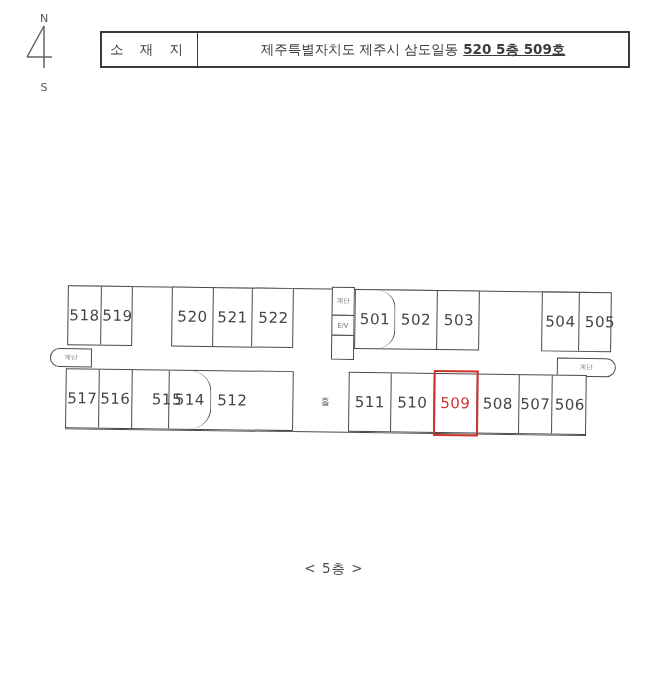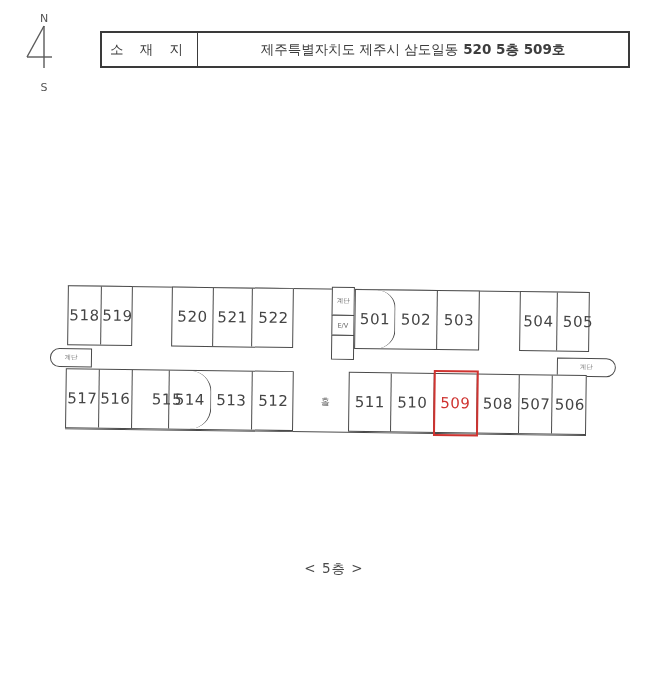--- a/index.html
+++ b/index.html
@@ -22,21 +22,21 @@
   }
   .header-label{
     width:96px;flex:none;border-right:1.5px solid #3a3a3a;box-sizing:border-box;
     display:flex;align-items:center;justify-content:center;
     font-size:13.5px;color:#3d3d3d;letter-spacing:6px;
   }
   .header-value{
     flex:1;display:flex;align-items:center;justify-content:center;
     font-size:13.5px;color:#3d3d3d;white-space:nowrap;
   }
-  .header-value .bold{font-weight:700;margin-left:5px;}
+  .header-value .bold{font-weight:700;margin-left:5px;text-decoration:underline;}
   
   .plan{
     position:absolute;left:55px;top:278px;width:575px;height:175px;
     transform:rotate(0.75deg);transform-origin:0 0;
   }
   .hline{position:absolute;height:0;border-top:1.4px solid var(--line);}
   .block{
     position:absolute;display:flex;border:1.4px solid var(--line);
     box-sizing:border-box;background:#fff;height:60px;
   }
@@ -115,38 +115,37 @@
     <span>E/V</span>
   </div>
   <div class="corebox" style="top:53px;height:25px;"></div>
 
   <div class="block" style="left:300px;top:7px;width:125px;">
     <div class="cell" style="width:40px;border-radius:18px;">501</div>
     <div class="cell" style="width:42px;">502</div>
     <div class="cell" style="width:43px;">503</div>
   </div>
 
-  <div class="block" style="left:465px;top:7px;width:70px;">
+  <div class="block" style="left:487px;top:7px;width:70px;">
     <div class="cell" style="width:37px;">504</div>
     <div class="cell" style="width:33px;padding-left:8px;">505</div>
   </div>
 
   <div class="stair-pill left" style="left:-4px;top:70px;width:42px;">
     <span>계단</span>
   </div>
   <div class="stair-pill right" style="left:503px;top:73px;width:59px;">
     <span>계단</span>
   </div>
 
   <div class="block" style="left:12px;top:90px;width:228px;">
     <div class="cell" style="width:33px;">517</div>
     <div class="cell" style="width:33px;">516</div>
     <div class="cell" style="width:37px;padding-left:33px;">515</div>
     <div class="cell" style="width:42px;border-radius:21px;">514</div>
-    <div class="cell" style="width:41px;">513</div>
     <div class="cell" style="width:42px;">512</div>
   </div>
 
   <div class="hall" style="left:243px;top:90px;width:58px;height:60px;">
     <span>홀</span>
   </div>
 
   <div class="block" style="left:295px;top:90px;width:238px;">
     <div class="cell" style="width:42px;">511</div>
     <div class="cell" style="width:43px;">510</div>

